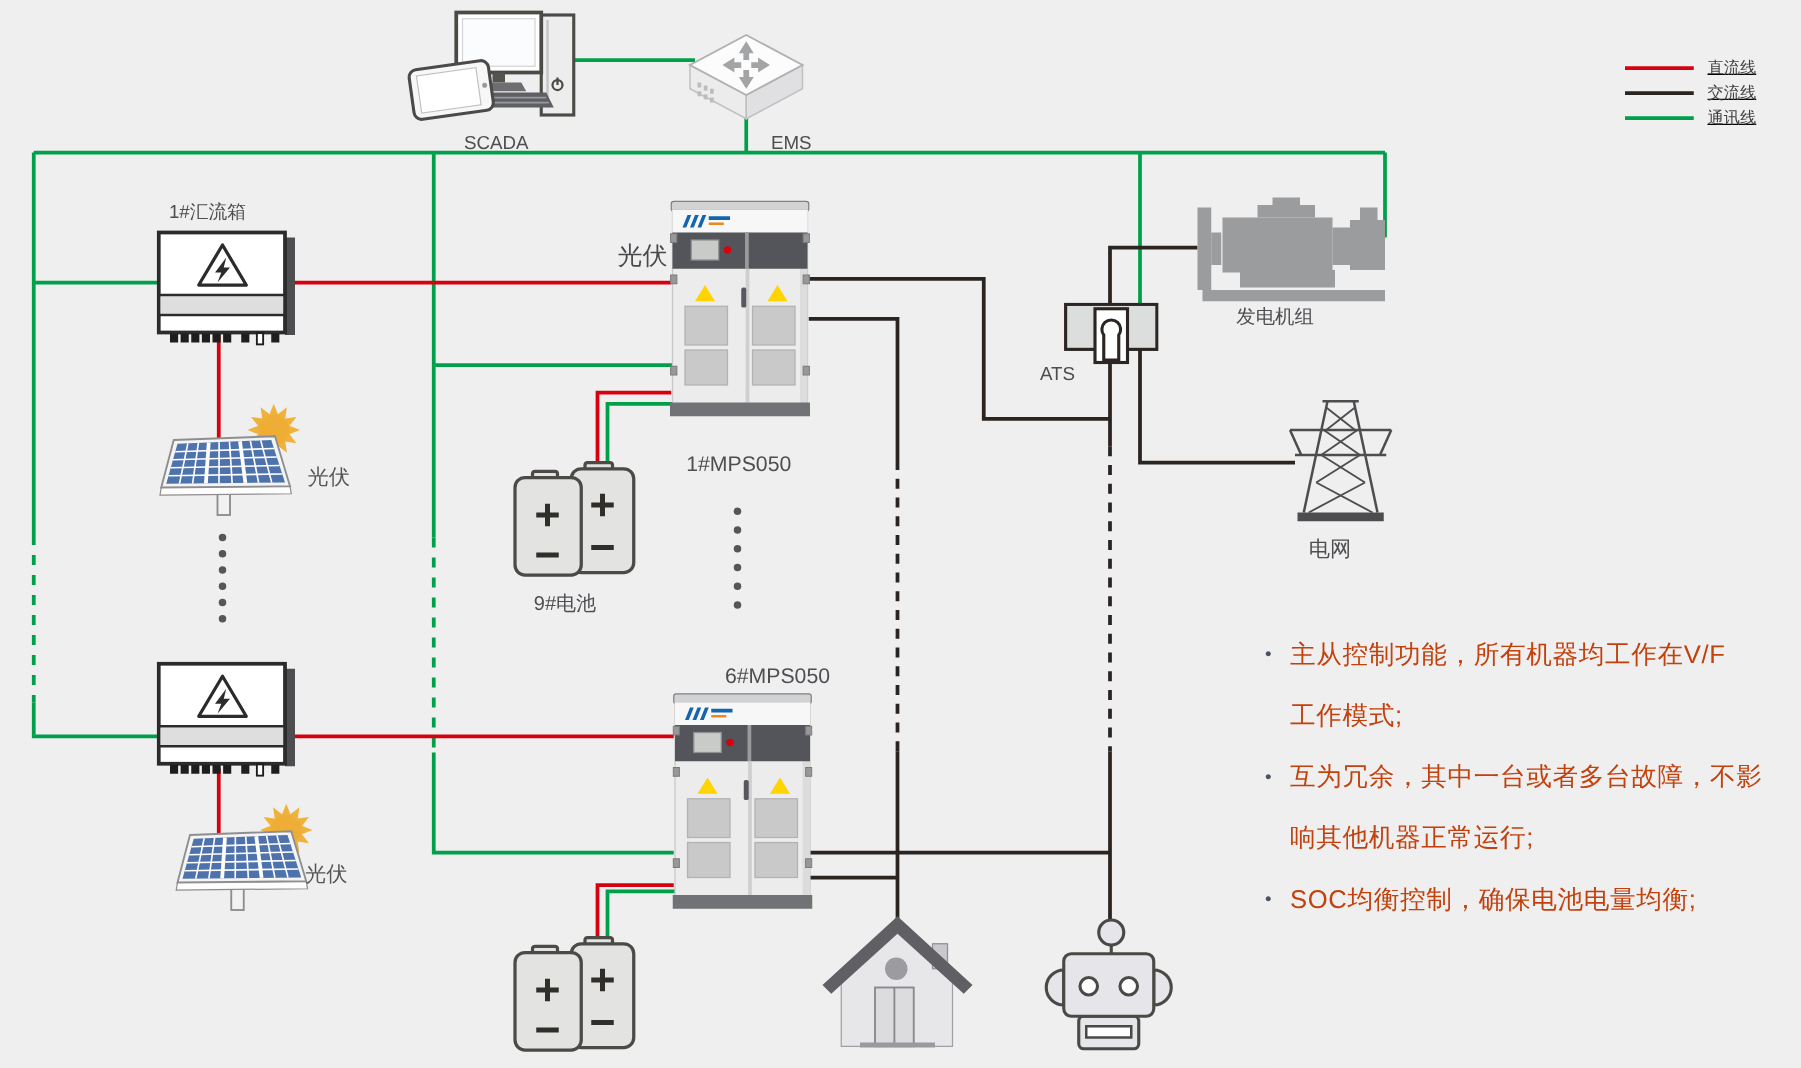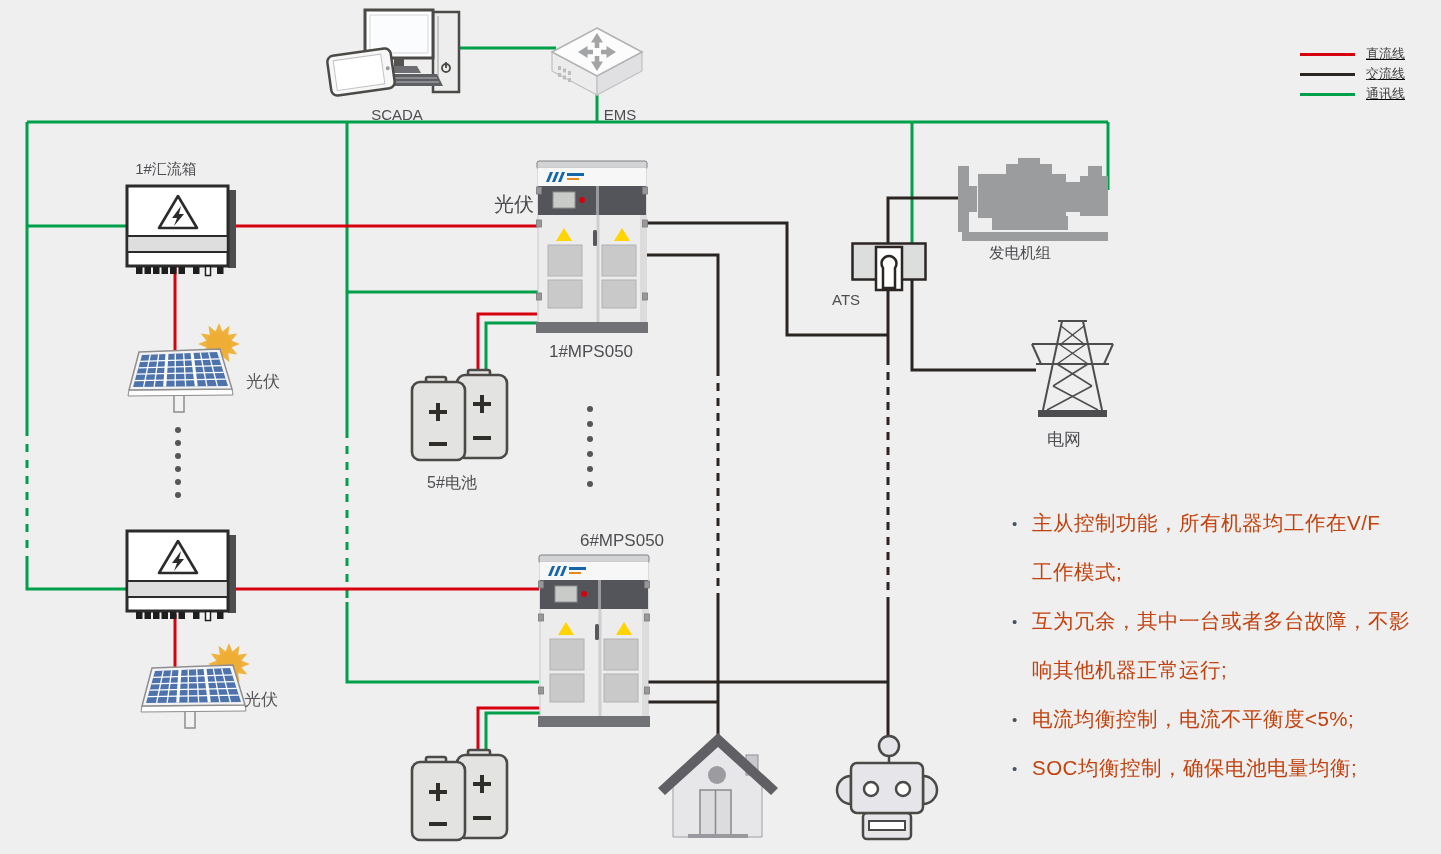--- a/index.html
+++ b/index.html
@@ -457,28 +457,28 @@
       <path d="M95,44 A14,14 0 0 1 95,72 Z" fill="#e6e6ea" stroke="#4a4946" stroke-width="2.5"></path>
       <rect x="35" y="81" width="48" height="26" rx="4" fill="#e6e6ea" stroke="#4a4946" stroke-width="2.5"></rect>
       <rect x="23" y="31" width="72" height="50" rx="6" fill="#e6e6ea" stroke="#4a4946" stroke-width="2.5"></rect>
       <circle cx="43" cy="57" r="7" fill="#ffffff" stroke="#4a4946" stroke-width="2.5"></circle>
       <circle cx="75" cy="57" r="7" fill="#ffffff" stroke="#4a4946" stroke-width="2.5"></circle>
       <rect x="41" y="89" width="36" height="9" fill="#ffffff" stroke="#4a4946" stroke-width="2"></rect>
     </svg>
   </div>
 
   <div class="lbl center" style="left:347px;top:106px;width:100px;">SCADA</div>
-  <div class="lbl center" style="left:595px;top:106px;width:50px;">EMS</div>
+  <div class="lbl center" style="left:595px;top:106px;width:50px;padding-left:13px;">EMS</div>
   <div class="lbl center" style="left:116px;top:160px;width:100px;">1#汇流箱</div>
   <div class="lbl lbl-pv" style="left:246px;top:370px;">光伏</div>
   <div class="lbl lbl-pv" style="left:244px;top:688px;">光伏</div>
   <div class="lbl lbl-pv-big" style="left:494px;top:191px;">光伏</div>
-  <div class="lbl lbl-mps center" style="left:541px;top:342px;width:100px;">1#MPS050</div>
+  <div class="lbl lbl-mps center" style="left:541px;top:362px;width:100px;">1#MPS050</div>
   <div class="lbl lbl-mps center" style="left:572px;top:531px;width:100px;">6#MPS050</div>
-  <div class="lbl center" style="left:402px;top:473px;width:100px;font-size:16px;">5#电池</div>
+  <div class="lbl center" style="left:402px;top:473px;width:100px;font-size:16px;">9#电池</div>
   <div class="lbl" style="left:832px;top:291px;text-align:center;">ATS</div>
   <div class="lbl center" style="left:970px;top:243px;width:100px;font-size:15.5px;">发电机组</div>
   <div class="lbl center" style="left:1014px;top:428px;width:100px;font-size:17px;">电网</div>
 
   <div id="legend">
     <div class="legend-row">
       <span class="legend-line dc"></span>
       <span class="legend-label">直流线</span>
     </div>
     <div class="legend-row">
@@ -503,21 +503,17 @@
     <div class="feat-line bulleted">
       <span class="feat-marker"></span>
       <span>互为冗余，其中一台或者多台故障，不影</span>
     </div>
     <div class="feat-line">
       <span class="feat-marker"></span>
       <span>响其他机器正常运行;</span>
     </div>
     <div class="feat-line bulleted">
       <span class="feat-marker"></span>
-      <span>电流均衡控制，电流不平衡度&lt;5%;</span>
-    </div>
-    <div class="feat-line bulleted">
-      <span class="feat-marker"></span>
       <span>SOC均衡控制，确保电池电量均衡;</span>
     </div>
   </div>
 
 </div>
 
 </body></html>

